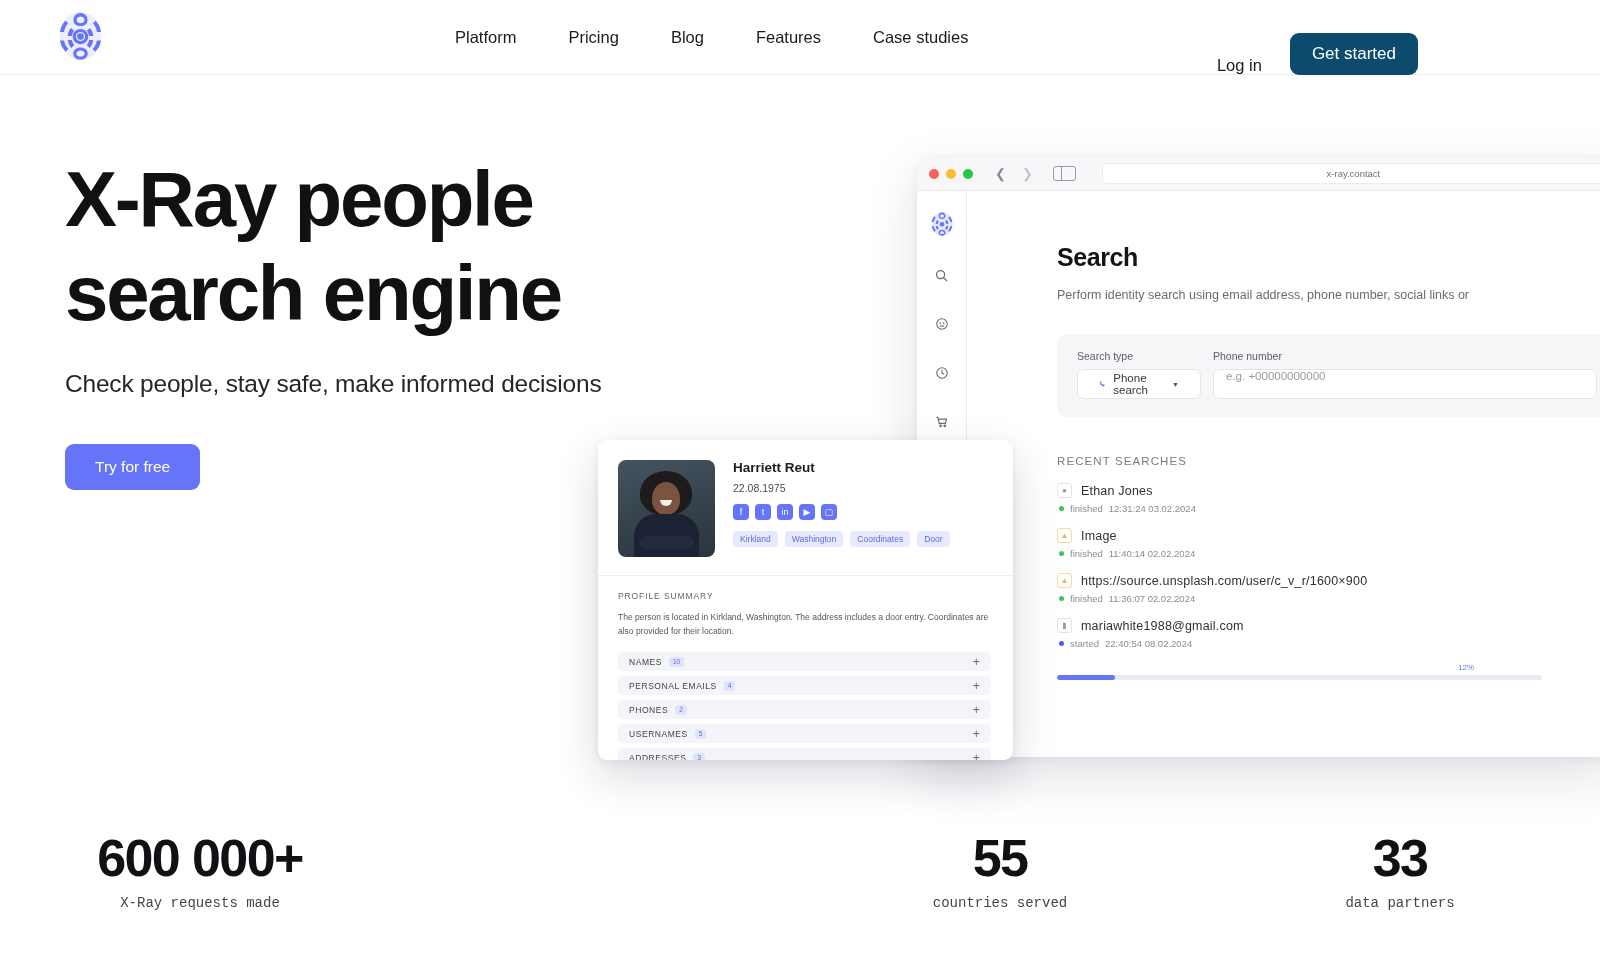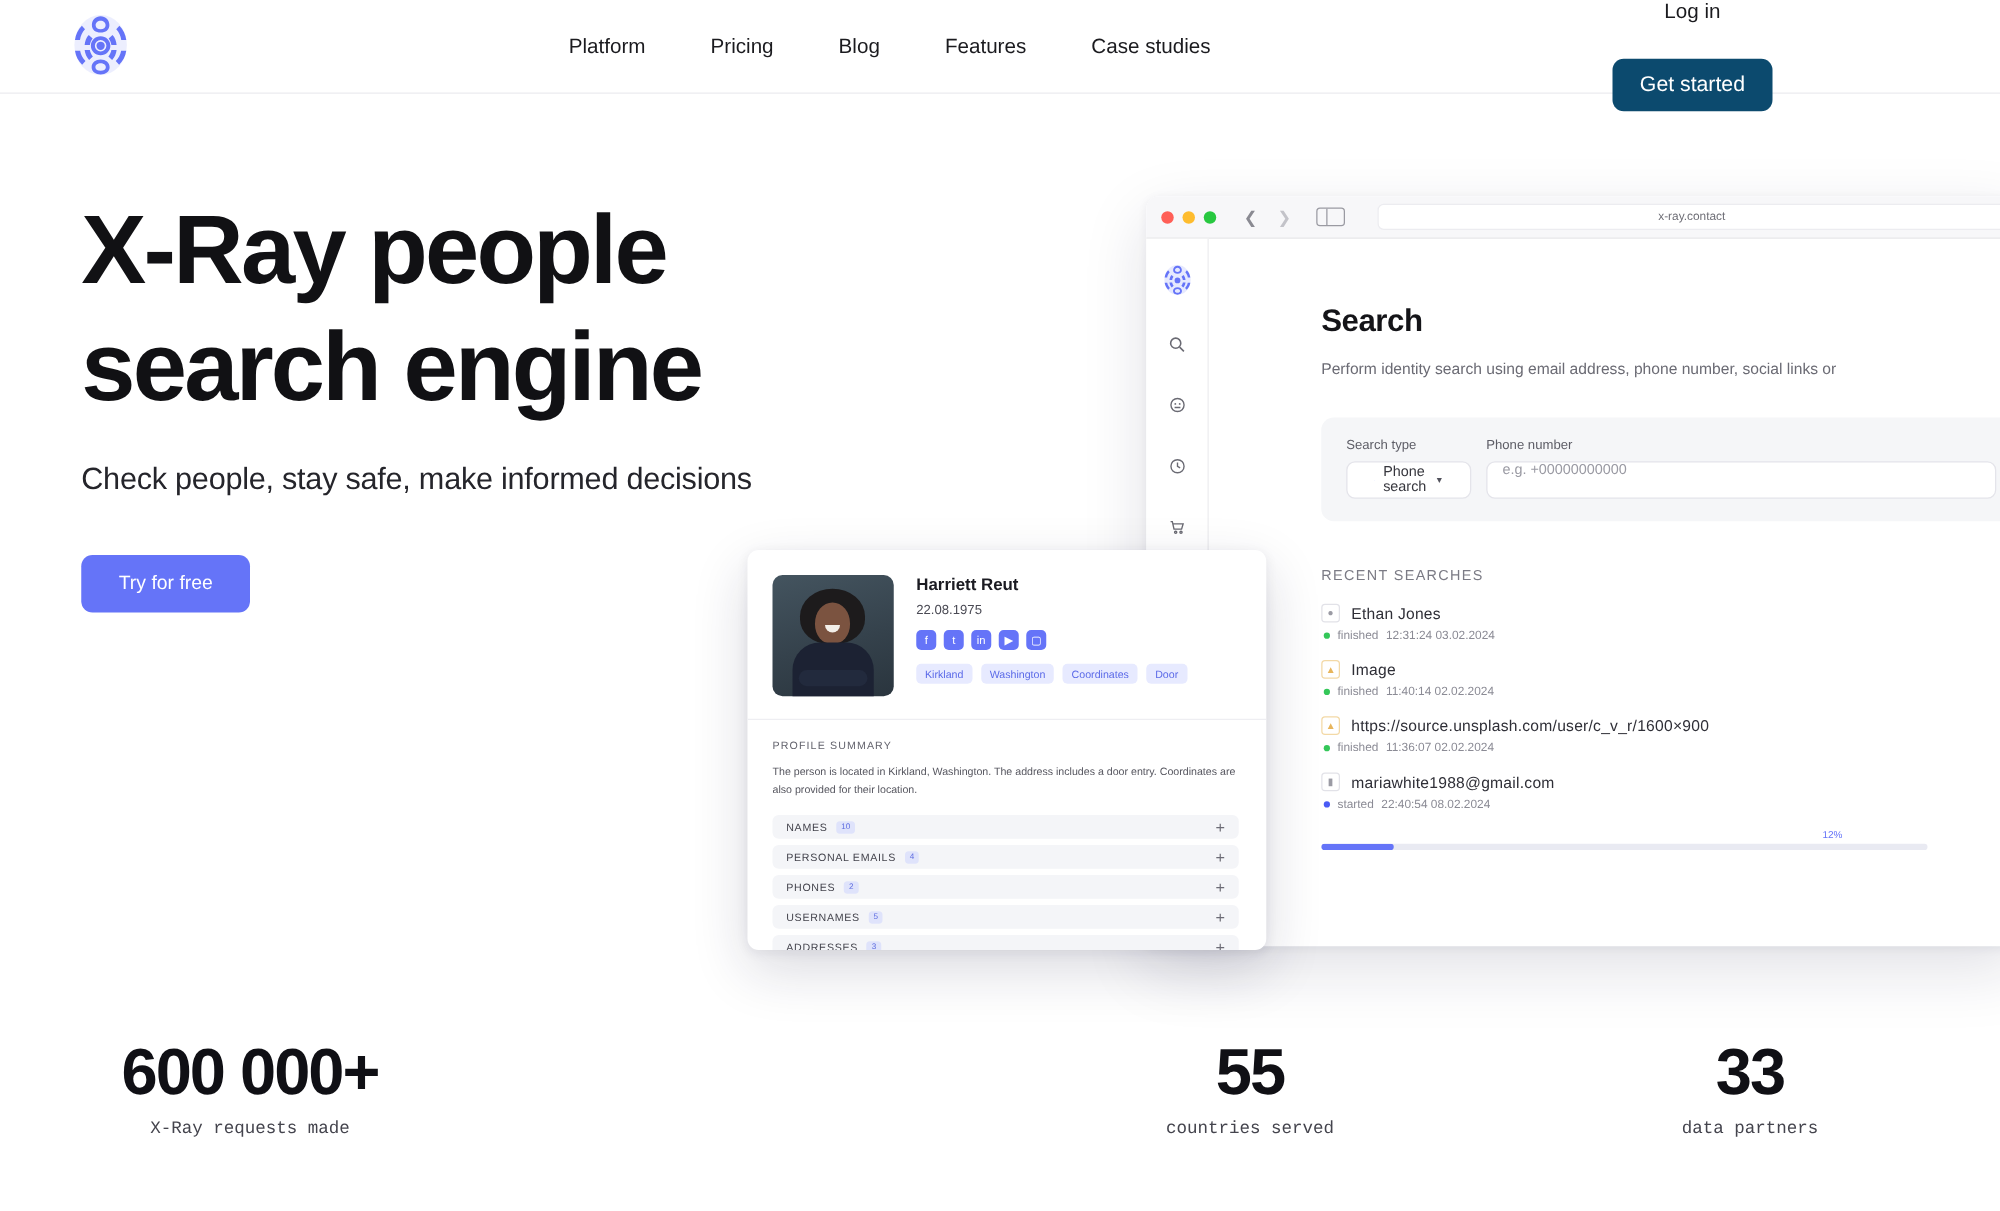--- a/index.html
+++ b/index.html
@@ -23,21 +23,21 @@
     position: absolute; left: 455px; top: 0; height: 75px;
     display: flex; align-items: center; gap: 0;
   }
   .nav-link {
     font-size: 16.5px; color: #1b1b1f; text-decoration: none;
     padding: 0 0; white-space: nowrap; cursor: pointer;
   }
   .nav-link + .nav-link { margin-left: 52px; }
   .nav-right {
     position: absolute; right: 182px; top: 0; height: 75px;
-    display: flex; align-items: center; gap: 28px; flex-direction: column;
+    display: flex; align-items: flex-end; gap: 28px;
   }
   .login-link { font-size: 16.5px; color:#1b1b1f; text-decoration:none; cursor:pointer; white-space:nowrap;}
   .btn-primary {
     background: #0c4a6e; color: #fff; border: none; border-radius: 9px;
     font-size: 17px; font-family: inherit;
     padding: 11px 22px; cursor: pointer; white-space: nowrap;
   }
 
   
   .hero-left { position: absolute; left: 65px; top: 152px; width: 700px; }
@@ -94,21 +94,21 @@
   .app-desc { margin-top: 16px; font-size: 12.5px; color:#6b6b74; white-space:nowrap;}
   .search-panel {
     margin-top: 32px; background:#f5f6f8; border-radius: 10px;
     padding: 16px 20px 18px 20px; width: 560px;
   }
   .sp-row { display:flex; gap: 12px; }
   .sp-col-label { font-size: 10.5px; color:#5d5d66; margin-bottom: 7px; }
   .sp-select {
     background:#fff; border:1px solid #e4e4ea; border-radius: 7px;
     height: 30px; display:flex; align-items:center; gap:7px;
-    padding: 0 21px; font-size: 11.5px; color:#36363d; cursor:pointer; width: 100px;
+    padding: 0 21px; font-size: 11.5px; color:#36363d; cursor:pointer; width: 124px;
   }
   .sp-input {
     background:#fff; border:1px solid #e4e4ea; border-radius: 7px;
     height: 30px; display:flex; padding: 0 12px;
     font-size: 11.5px; color:#9a9aa3; flex: 1;
   }
   .recent-head {
     margin-top: 38px; font-size: 11.5px; letter-spacing: 1.1px;
     color:#7b7b85; font-weight:400;
   }

